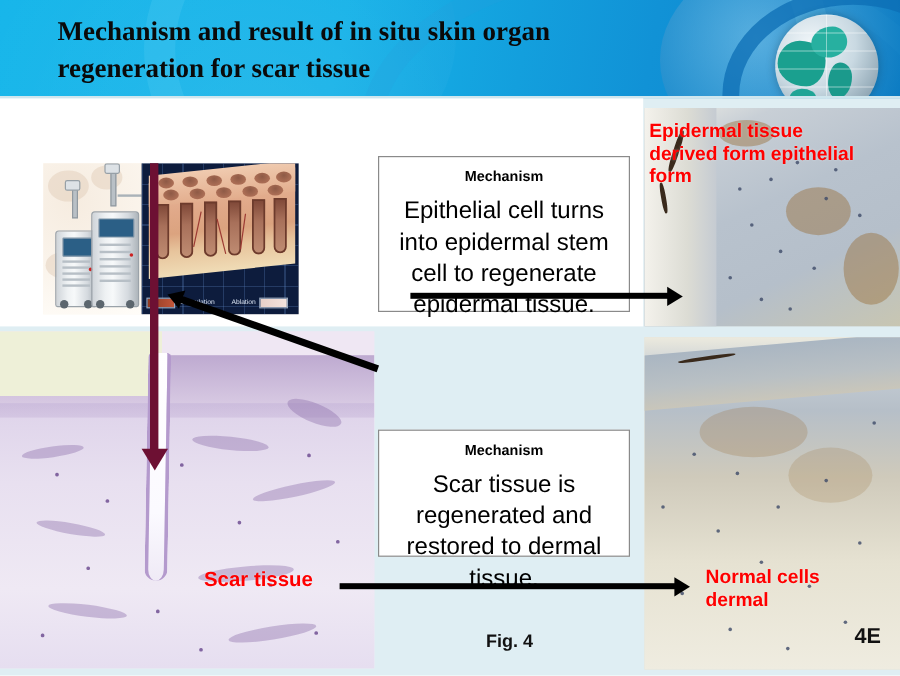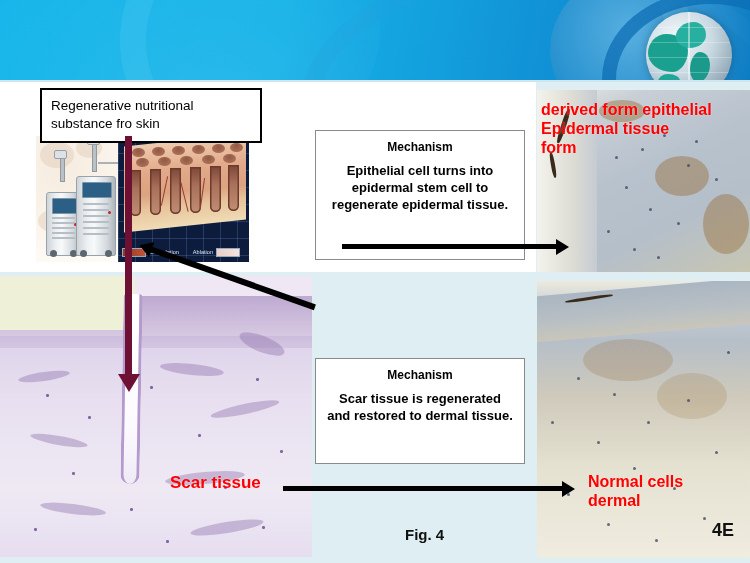--- a/index.html
+++ b/index.html
@@ -86,21 +86,21 @@
   
   .callout{position:absolute;left:40px;top:88px;width:200px;padding:7px 9px 8px 9px;
      background:#fff;border:2.5px solid #000;font-size:13.5px;line-height:1.32;color:#000;z-index:6;}
 
   
   .mechbox{position:absolute;background:#ffffff;border:1px solid #8a8a8a;
      text-align:center;color:#000;z-index:6;box-sizing:border-box;}
   .mech1{left:315px;top:130px;width:210px;height:130px;padding:9px 10px;}
   .mech2{left:315px;top:358px;width:210px;height:106px;padding:9px 10px;}
   .mech-title{font-size:12px;font-weight:bold;margin-bottom:9px;}
-  .mech-txt{font-size:13px;font-weight:bold;line-height:1.30;}
+  .mech-txt{font-size:20px;font-weight:normal;line-height:1.30;}
 
   
   .histo{position:absolute;overflow:hidden;}
   .h-left{left:0px;top:276px;width:312px;height:281px;background:#efe7f3;}
   .h-tr{left:537px;top:90px;width:213px;height:182px;background:#cfd6d7;}
   .h-br{left:537px;top:281px;width:213px;height:277px;background:#e8e4d8;}
 
   
   .hl-sky{position:absolute;left:0;top:0;width:135px;height:54px;background:#eef0d8;}
   .hl-epi{position:absolute;left:0;top:20px;width:312px;height:52px;
@@ -172,20 +172,24 @@
       <div class="glass2"></div>
       <div class="globe">
         <div class="cont c1"></div>
         <div class="cont c2"></div>
         <div class="cont c3"></div>
         <div class="cont c4"></div>
         <div class="grat"></div>
       </div>
     </div>
 
+    <div class="hdr-title">
+      <div>Mechanism and result of in situ skin organ</div>
+      <div>regeneration for scar tissue</div>
+    </div>
   </div>
   <div class="divider"></div>
 
   <div class="body-area"></div>
   <div class="whitepanel"></div>
 
   <div class="devicebox">
     <div class="dev-bg">
       <div class="blob b1"></div>
       <div class="blob b2"></div>
@@ -248,24 +252,20 @@
       <div class="legend">
         <div class="lgsw lg-coag"></div>
         <span>Coagulation</span>
         <span style="width:8px"></span>
         <span>Ablation</span>
         <div class="lgsw lg-abl"></div>
       </div>
     </div>
   </div>
 
-  <div class="callout">
-    <div>Regenerative nutritional</div>
-    <div>substance fro skin</div>
-  </div>
 
   <div class="histo h-left">
     <div class="hl-derm"></div>
     <div class="hl-epi"></div>
     <div class="hl-sky"></div>
     <div class="fibril" style="left:18px;top:96px;width:52px;height:9px;transform:rotate(-8deg)"></div>
     <div class="fibril" style="left:160px;top:88px;width:64px;height:11px;transform:rotate(6deg)"></div>
     <div class="fibril" style="left:210px;top:128px;width:70px;height:10px;transform:rotate(-12deg)"></div>
     <div class="fibril" style="left:30px;top:160px;width:58px;height:9px;transform:rotate(10deg)"></div>
     <div class="fibril" style="left:165px;top:196px;width:80px;height:12px;transform:rotate(-5deg)"></div>
@@ -340,22 +340,22 @@
     <div class="mech-title">Mechanism</div>
     <div class="mech-txt">Scar tissue is regenerated and  restored to dermal tissue.</div>
   </div>
 
   <div class="arrow-v"></div>
   <div class="arrow-diag"></div>
   <div class="arrow-h ar1"></div>
   <div class="arrow-h ar2"></div>
 
   <div class="redlabel lbl-epi">
+    <div>Epidermal tissue</div>
     <div>derived form epithelial</div>
-    <div>Epidermal tissue</div>
     <div>form</div>
   </div>
 
   <div class="redlabel lbl-scar">Scar tissue</div>
 
   <div class="redlabel lbl-norm">
     <div>Normal cells</div>
     <div>dermal</div>
   </div>
 

